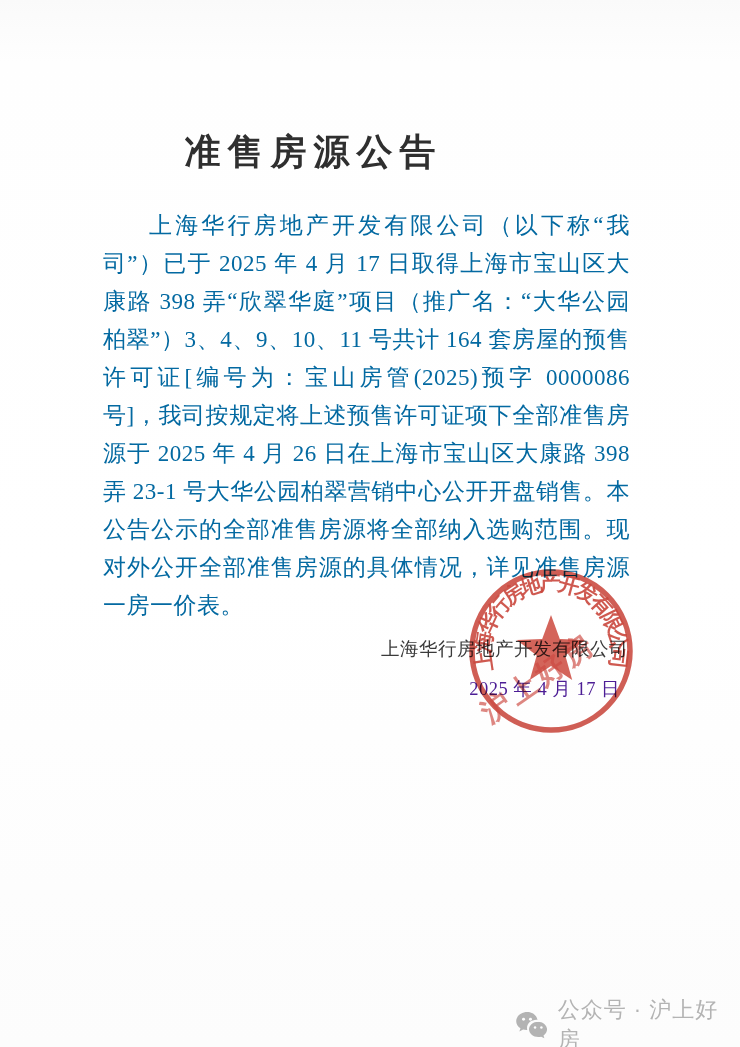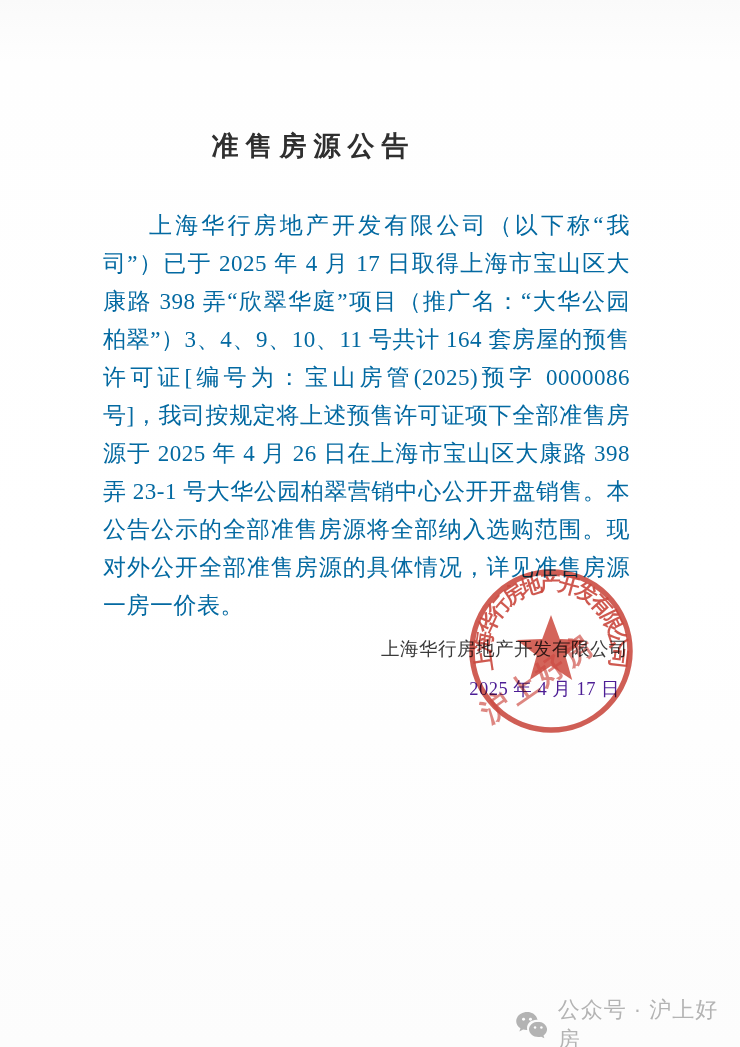--- a/index.html
+++ b/index.html
@@ -17,21 +17,21 @@
   .page {
     position: absolute;
     inset: 0;
   }
   .title {
     position: absolute;
     top: 128px;
     left: 0;
     width: 627px;
     text-align: center;
-    font-size: 27px;
+    font-size: 36px;
     font-weight: bold;
     letter-spacing: 7px;
     color: #2f2f2f;
     margin: 0;
   }
   .body-paragraph {
     position: absolute;
     top: 207px;
     left: 103px;
     width: 527px;

